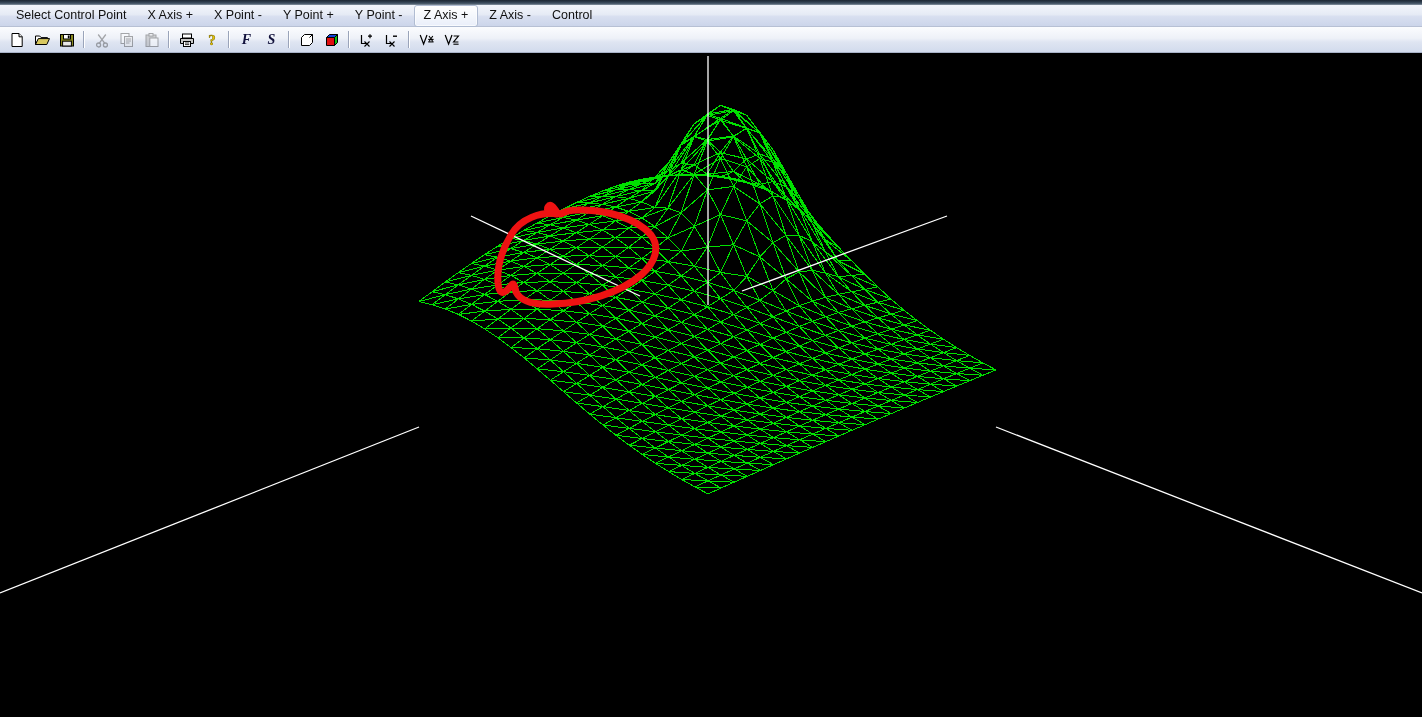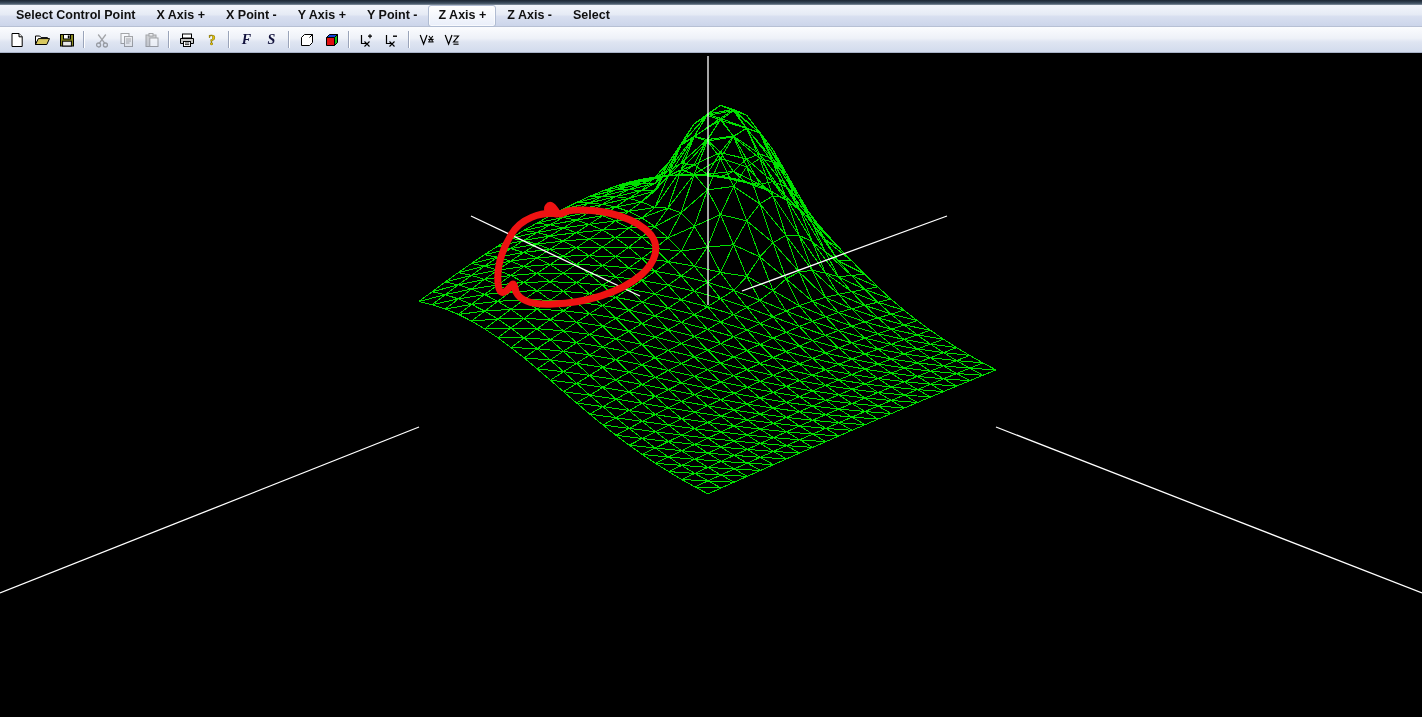--- a/index.html
+++ b/index.html
@@ -37,21 +37,20 @@
   .menu-item {
     font-size: 12.5px;
     color: #101010;
     padding: 2px 9px 3px 9px;
     margin-right: 1px;
     line-height: 15px;
     white-space: nowrap;
     border: 1px solid transparent;
     border-radius: 3px;
     cursor: default;
-    font-weight: bold;
   }
   .menu-item.selected {
     background: linear-gradient(to bottom, #ffffff 0%, #f4f7fc 50%, #e9eefa 100%);
     border: 1px solid #b0bcd2;
     box-shadow: 0 0 0 1px rgba(255,255,255,0.65) inset;
   }
 
   
   .toolbar {
     flex: 0 0 auto;
@@ -99,25 +98,25 @@
 <body>
 
 <div id="app">
 
   <div class="chrome-strip"></div>
 
   <div class="menubar" id="menubar">
       <div class="menu-item">Select Control Point</div>
       <div class="menu-item">X Axis +</div>
       <div class="menu-item">X Point -</div>
-      <div class="menu-item">Y Axis +</div>
+      <div class="menu-item">Y Point +</div>
       <div class="menu-item">Y Point -</div>
       <div class="menu-item selected">Z Axis +</div>
       <div class="menu-item">Z Axis -</div>
-      <div class="menu-item">Select</div>
+      <div class="menu-item">Control</div>
     </div>
 
   <div class="toolbar" id="toolbar">
       <div class="tb-btn" title="New">
         <span>
           <svg xmlns="http://www.w3.org/2000/svg" width="16" height="16" viewBox="0 0 16 16">
             <path d="M3 1.5h7l3.2 3.2V14.5H3z" fill="#ffffff" stroke="#000" stroke-width="1"></path>
             <path d="M10 1.5v3.3h3.2" fill="#e9e9e9" stroke="#000" stroke-width="1"></path>
           </svg>
         </span>

